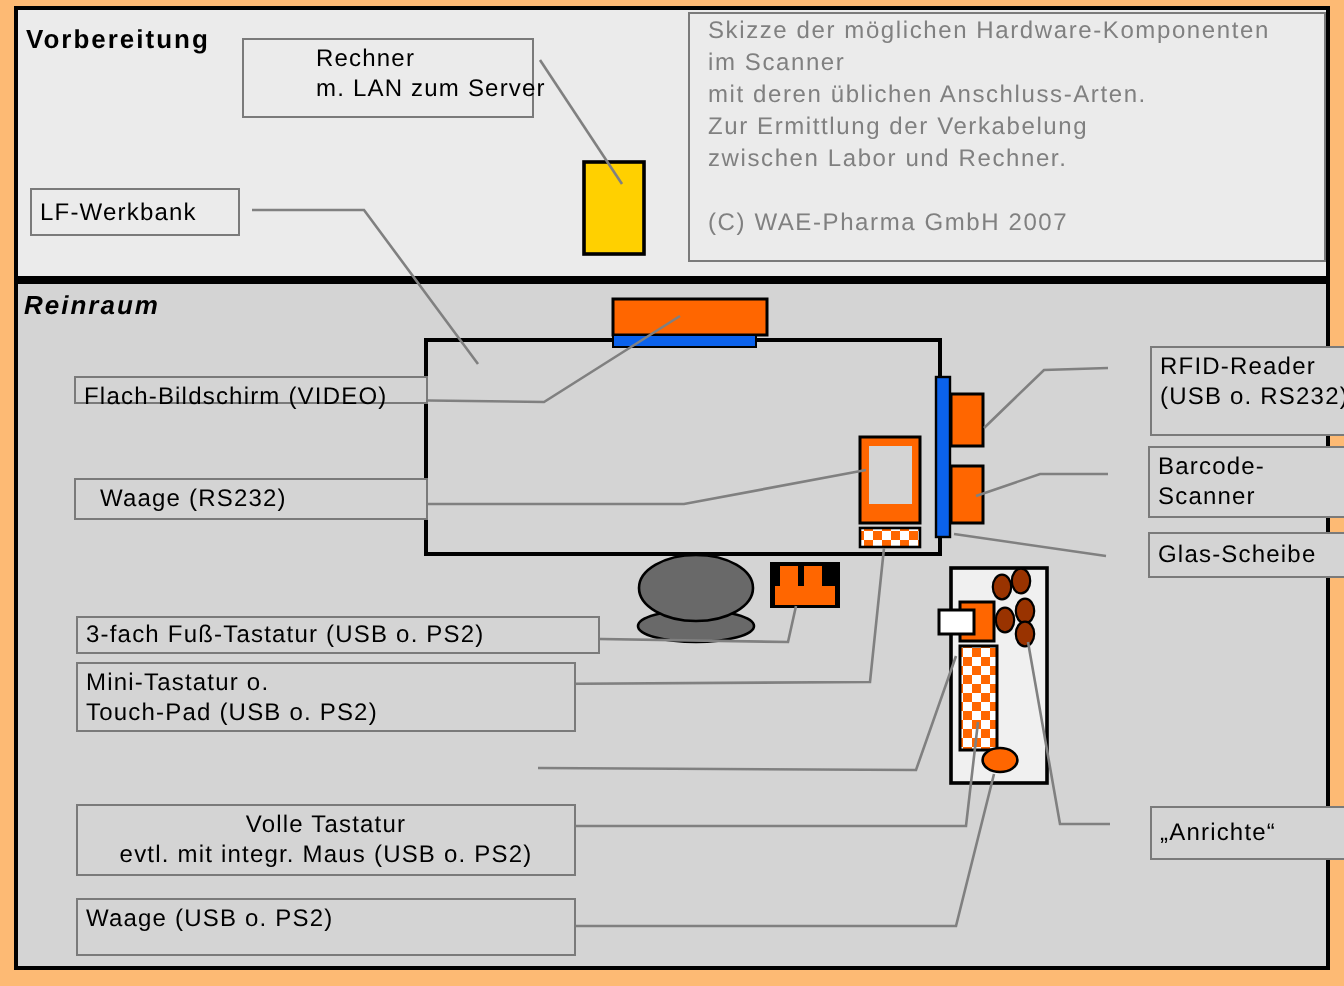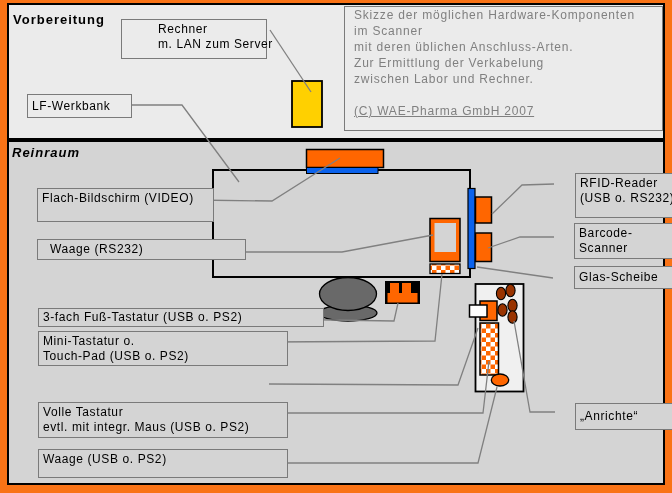--- a/index.html
+++ b/index.html
@@ -1,28 +1,28 @@
 <!DOCTYPE html>
 <html style="--orange: #FF6600; --blue: #0B62EC; --yellow: #FFD000; --brown: #993300; --stool_gray: #696969; --bg_top: #EBEBEB; --bg_bottom: #D4D4D4; --line_gray: #808080;"><head>
 <meta charset="utf-8">
 <style>
   html,body{margin:0;padding:0;background:#ffffff;}
-  .canvas{position:relative;width:672px;height:493px;background:#f97316;overflow:hidden;
+  .canvas{position:relative;width:672px;height:493px;background:#fdba74;overflow:hidden;
           font-family:"Liberation Sans", sans-serif;}
   .board{position:absolute;left:7px;top:3px;width:658px;height:482px;border:2px solid #000;box-sizing:border-box;}
   .sec-top{position:absolute;left:0;top:0;width:654px;height:133px;background:var(--bg_top);}
   .sec-divider{position:absolute;left:0;top:133px;width:654px;height:4px;background:#000;}
   .sec-bottom{position:absolute;left:0;top:137px;width:654px;height:341px;background:var(--bg_bottom);}
   .hdr{position:absolute;font-size:13px;font-weight:bold;letter-spacing:1px;color:#000;white-space:nowrap;}
   .box{position:absolute;border:1px solid #7a7a7a;box-sizing:border-box;font-size:12px;
        letter-spacing:0.6px;color:#000;padding:2px 4px;line-height:15px;white-space:nowrap;overflow:visible;}
   .bg-top{background:var(--bg_top);}
   .bg-bot{background:var(--bg_bottom);margin-left:20px;}
   .info{color:#808080;line-height:16px;padding:0 9px;letter-spacing:0.8px;}
-  .info .copy{display:block;margin-top:16px;text-decoration:underline;}
+  .info .copy{display:block;margin-top:16px;}
   .box span{display:block;}
   svg{position:absolute;left:0;top:0;}
 </style>
 </head>
 <body>
 
 <div class="canvas">
   <div class="board">
     <div class="sec-top"></div>
     <div class="sec-divider"></div>
@@ -99,30 +99,30 @@
     <span>mit deren üblichen Anschluss-Arten.</span>
     <span>Zur Ermittlung der Verkabelung</span>
     <span>zwischen Labor und Rechner.</span>
     <span class="copy">(C) WAE-Pharma GmbH 2007</span>
   </div>
 
   <div class="box bg-top" style="left:121px;top:19px;width:146px;height:40px;padding-left:36px;">
     <span>Rechner</span>
     <span>m. LAN zum Server</span>
   </div>
-  <div class="box bg-top" style="left:15px;top:94px;width:105px;height:24px;padding-top:4px;margin-left:12px;">LF-Werkbank</div>
+  <div class="box bg-top" style="left:15px;top:94px;width:105px;height:24px;padding-top:4px;">LF-Werkbank</div>
 
-  <div class="box bg-bot" style="left:17px;top:188px;width:177px;height:34px;">Flach-Bildschirm (VIDEO)</div>
-  <div class="box bg-bot" style="left:17px;top:239px;width:209px;height:21px;padding-left:12px;">Waage (RS232)</div>
-  <div class="box bg-bot" style="left:18px;top:308px;width:286px;height:19px;padding-top:1px;">3-fach Fuß-Tastatur (USB o. PS2)</div>
+  <div class="box bg-bot" style="left:17px;top:188px;width:177px;height:14px;">Flach-Bildschirm (VIDEO)</div>
+  <div class="box bg-bot" style="left:17px;top:239px;width:177px;height:21px;padding-left:12px;">Waage (RS232)</div>
+  <div class="box bg-bot" style="left:18px;top:308px;width:262px;height:19px;padding-top:1px;">3-fach Fuß-Tastatur (USB o. PS2)</div>
   <div class="box bg-bot" style="left:18px;top:331px;width:250px;height:35px;">
     <span>Mini-Tastatur o.</span>
     <span>Touch-Pad (USB o. PS2)</span>
   </div>
-  <div class="box bg-bot" style="left:18px;top:402px;width:250px;height:36px;">
+  <div class="box bg-bot" style="left:18px;top:402px;width:250px;height:36px;text-align:center;">
     <span>Volle Tastatur</span>
     <span>evtl. mit integr. Maus (USB o. PS2)</span>
   </div>
   <div class="box bg-bot" style="left:18px;top:449px;width:250px;height:29px;">Waage (USB o. PS2)</div>
 
   <div class="box bg-bot" style="left:555px;top:173px;width:108px;height:45px;">
     <span>RFID-Reader</span>
     <span>(USB o. RS232)</span>
   </div>
   <div class="box bg-bot" style="left:554px;top:223px;width:109px;height:36px;">

